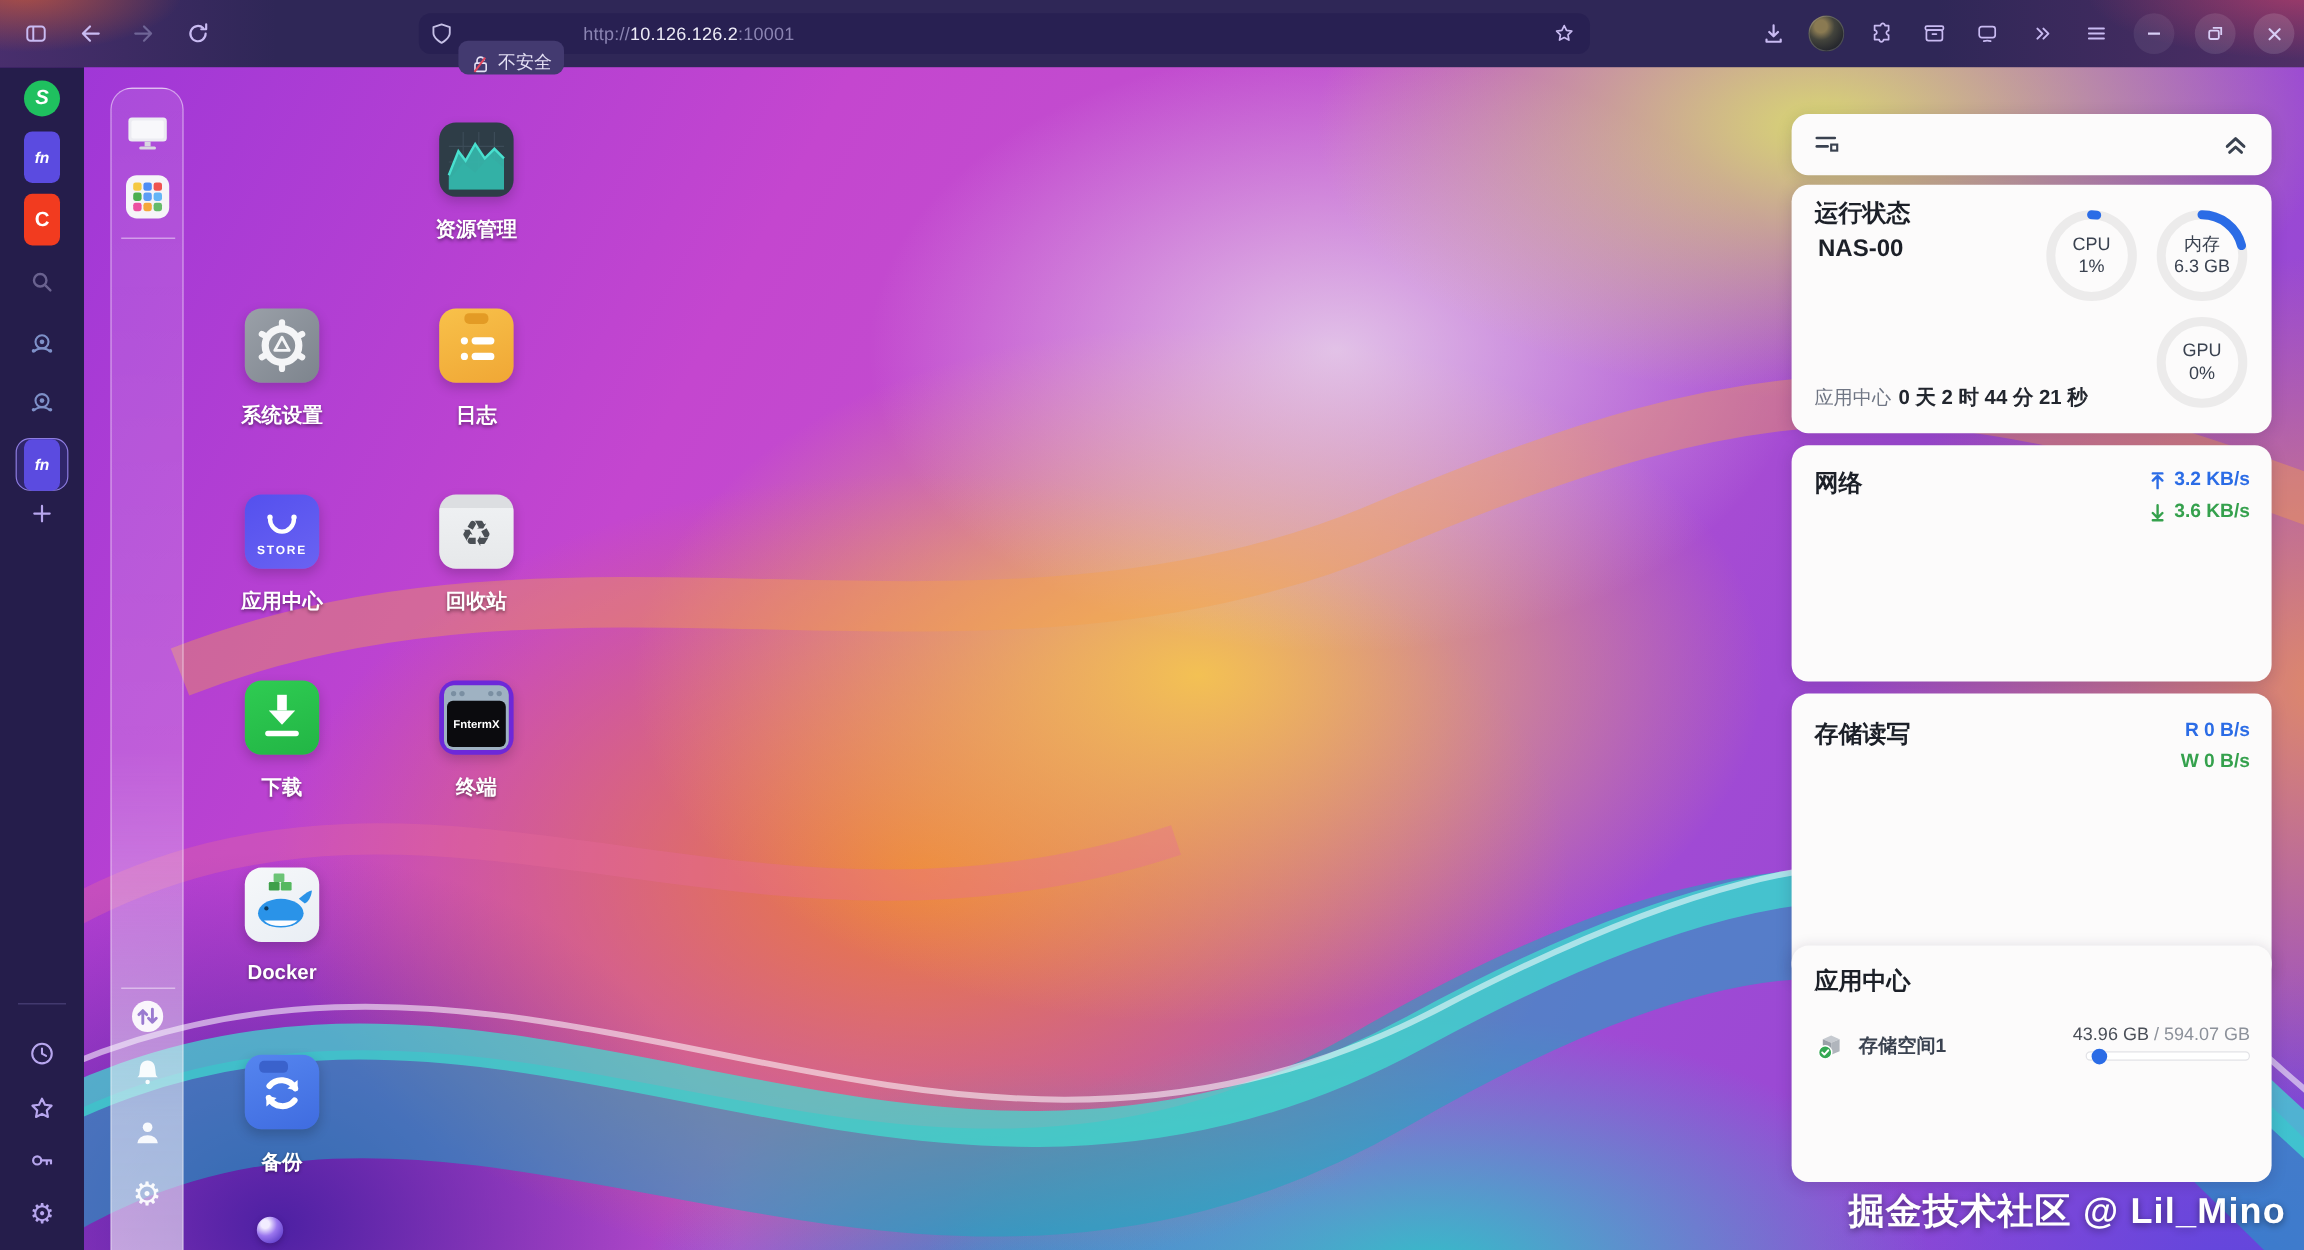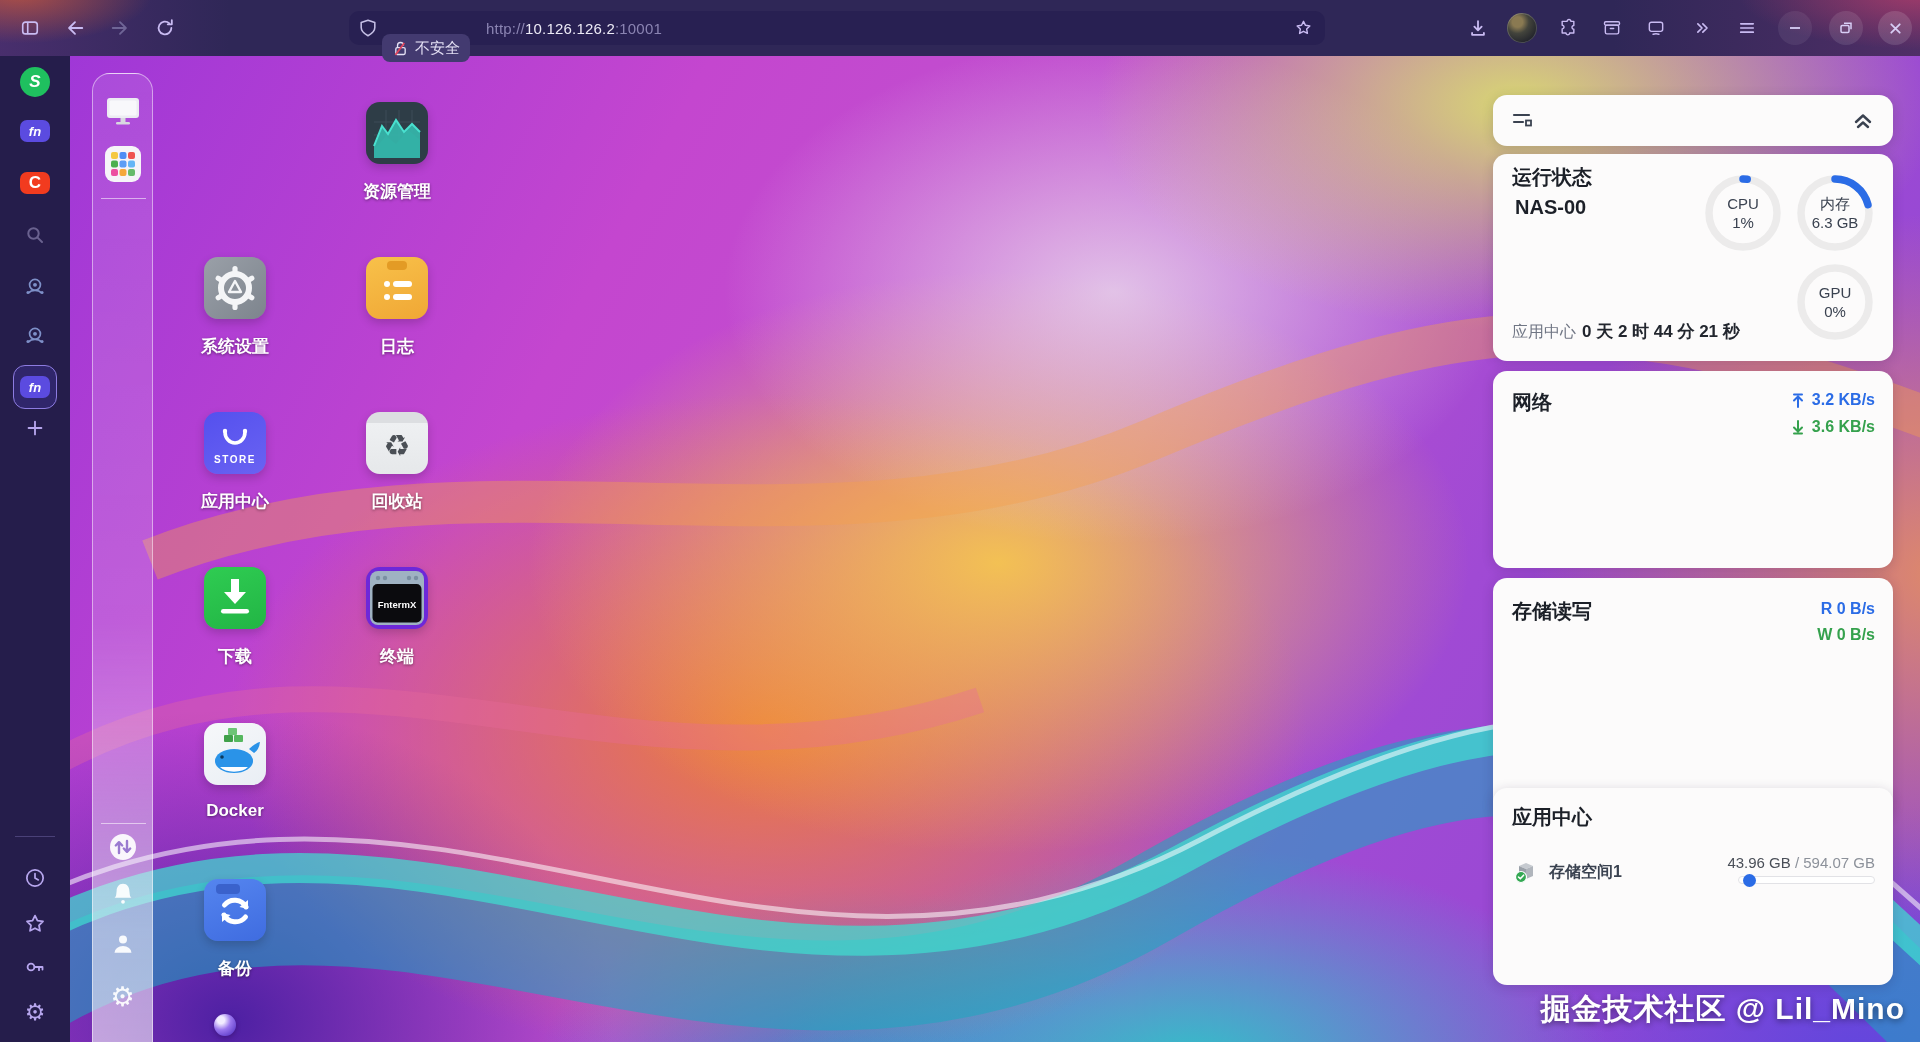--- a/index.html
+++ b/index.html
@@ -27,37 +27,37 @@
     background-image:
       radial-gradient(ellipse 190px 70px at 1% -10%, rgba(224,96,52,.65), transparent 70%),
       radial-gradient(ellipse 260px 80px at 100% -12%, rgba(226,70,110,.55), transparent 70%),
       linear-gradient(90deg, rgba(120,60,150,.35) 0%, rgba(47,39,87,0) 12%, rgba(47,39,87,0) 84%, rgba(140,60,130,.35) 100%);
     z-index:30; }
   .tb-ico { position:absolute; top:50%; transform:translateY(-50%); width:34px; height:34px; border-radius:8px;
     display:flex; align-items:center; justify-content:center; color:#c9bbf2; }
   .tb-ico.dim { color:#6f6596; }
   .addressbar { position:absolute; left:349px; top:11px; width:976px; height:34px; background:#282052; border-radius:10px;
     display:flex; align-items:center; }
-  .chip { display:flex; align-items:center; gap:6px; background:#433a70; border-radius:8px; height:28px; padding:0 10px;
+  .chip { display:flex; align-items:flex-end; gap:6px; background:#433a70; border-radius:8px; height:28px; padding:0 10px;
     margin-left:33px; color:#e4e0f4; font-size:15px;margin-top:40px; }
   .url { margin-left:16px; font-size:15px; letter-spacing:.2px; white-space:nowrap; }
   .url .dim2 { color:#8b84b2; } .url .host { color:#eceaf6; }
   .ab-star { position:absolute; right:12px; top:50%; transform:translateY(-50%); color:#c9bbf2; }
   .avatar { position:absolute; top:13px; width:30px; height:30px; border-radius:50%;
     background:radial-gradient(circle at 35% 30%, #8a7a52 0 18%, #43443c 40%, #23252c 75%);
     box-shadow:inset 0 0 0 1px rgba(255,255,255,.18); }
   .winbtn { position:absolute; top:50%; transform:translateY(-50%); width:34px; height:34px; border-radius:50%;
     display:flex; align-items:center; justify-content:center; color:#d8cef6; background:rgba(255,255,255,.07); }
 
   
   .bsidebar { position:absolute; left:0; top:56px; width:70px; height:986px; background:#251d4b; z-index:25; }
   .sb-item { position:absolute; left:50%; transform:translate(-50%,-50%); display:flex; align-items:center; justify-content:center; }
   .fav-circle { width:30px; height:30px; border-radius:50%; display:flex; align-items:center; justify-content:center;
     color:#fff; font-weight:bold; font-size:17px; font-style:italic; }
-  .fav-square { width:30px; height:22px; border-radius:7px; display:flex; align-items:center; justify-content:center;
+  .fav-square { width:30px; height:43px; border-radius:7px; display:flex; align-items:center; justify-content:center;
     color:#fff; font-weight:bold; }
   .active-ring { width:44px; height:44px; border:1.5px solid #8d7ce0; background:rgba(91,75,224,.22); border-radius:12px; }
   .sb-divider { position:absolute; left:15px; width:40px; height:1px; background:#4a4178; }
   .sb-glyph { color:#b7a6ee; }
 
   
   .dock { position:absolute; left:92px; top:73px; width:61px; height:1000px; border-radius:18px;
     border:1px solid rgba(255,255,255,.48);
     background:linear-gradient(180deg, rgba(255,255,255,.10) 0%, rgba(255,255,255,.16) 55%, rgba(248,245,252,.55) 86%, rgba(250,248,253,.6) 100%);
     z-index:10; }

